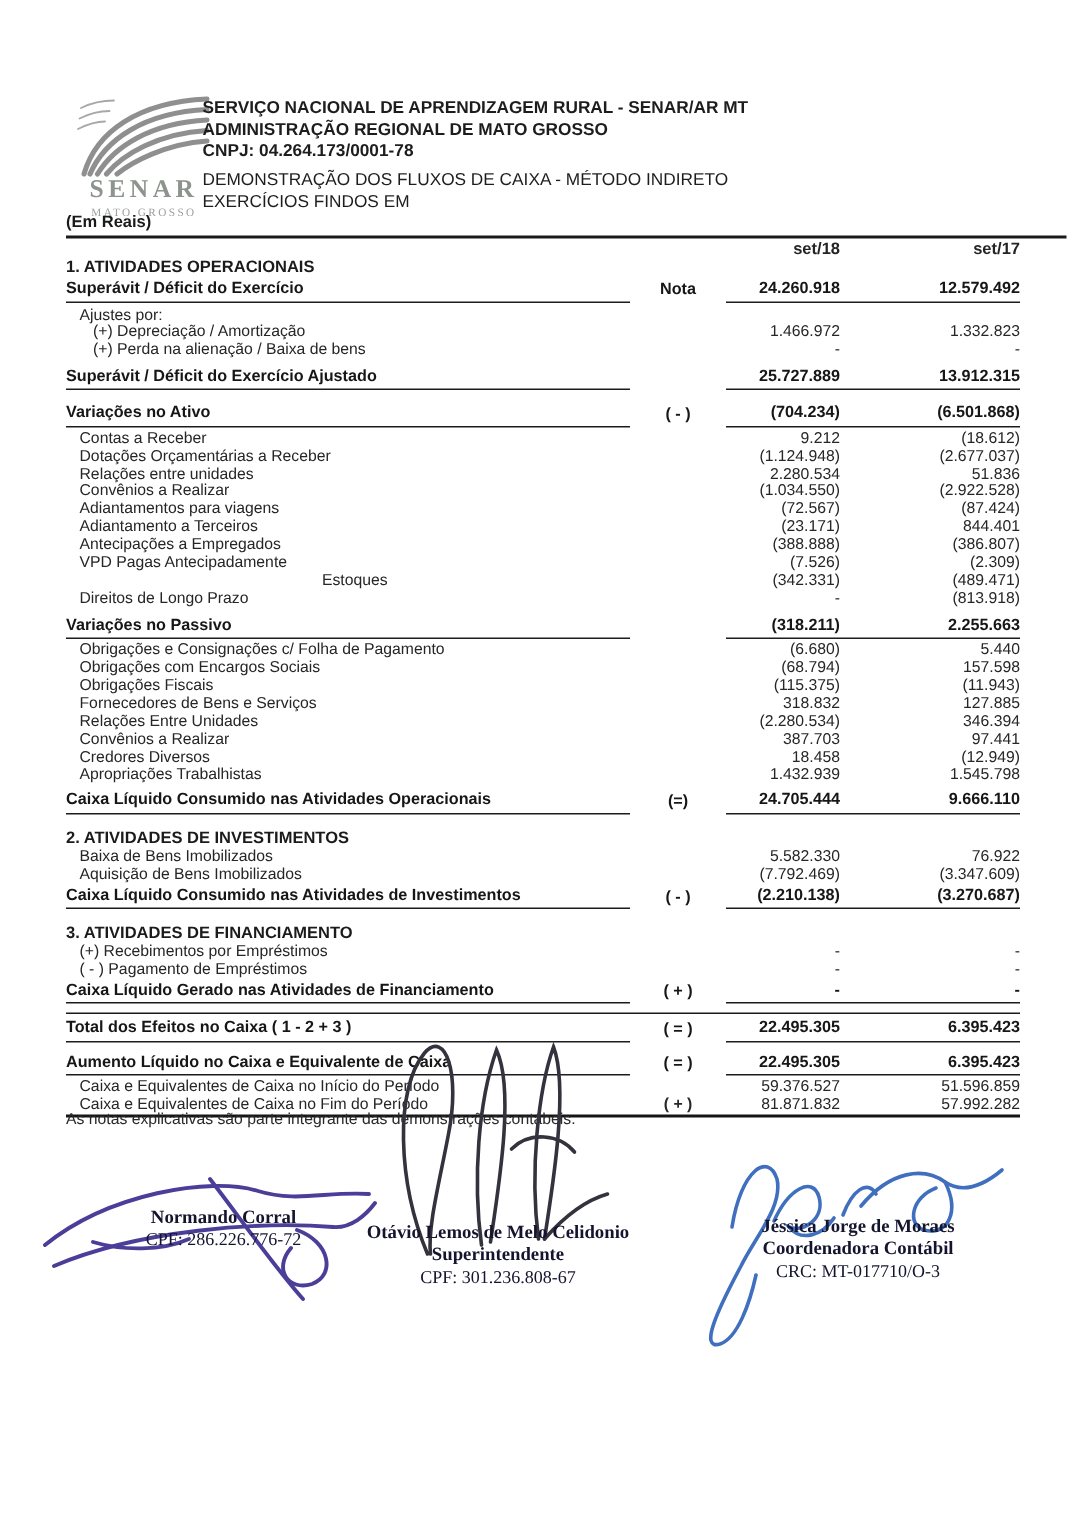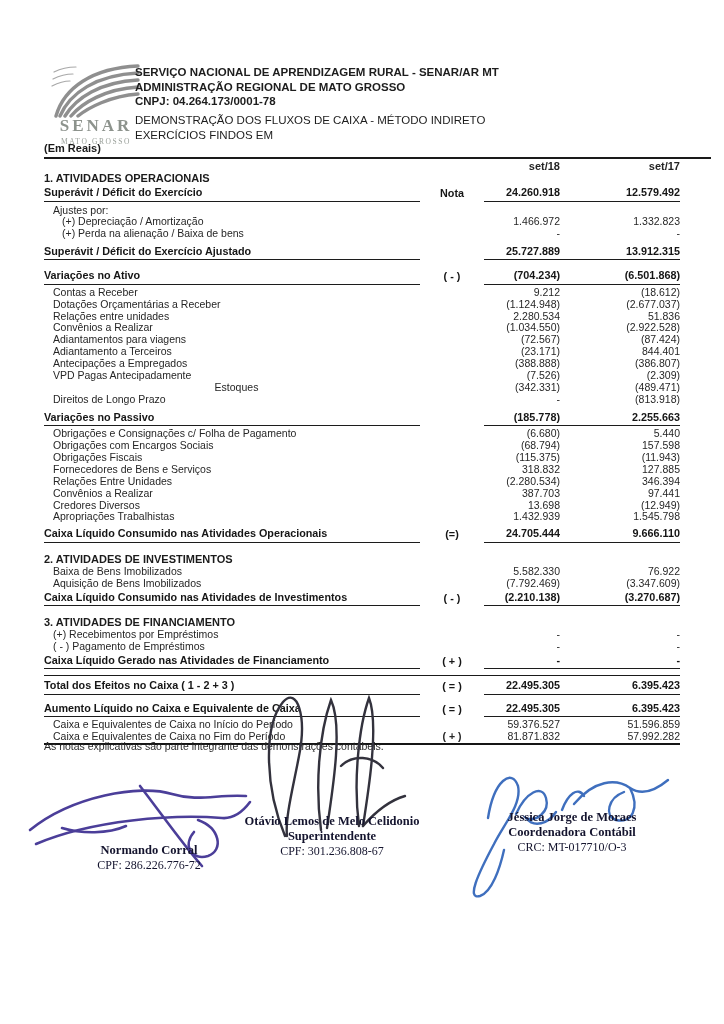--- a/index.html
+++ b/index.html
@@ -198,21 +198,21 @@
       <div class="r r-item">
         <span class="lbl" style="padding-left: 9px;">Direitos de Longo Prazo</span>
         <span class="mk"></span>
         <span class="v1">-</span>
         <span class="v2">(813.918)</span>
       </div>
       <div style="height: 4px;"></div>
       <div class="r r-total">
         <span class="lbl">Variações no Passivo</span>
         <span class="mk"></span>
-        <span class="v1">(185.778)</span>
+        <span class="v1">(318.211)</span>
         <span class="v2">2.255.663</span>
       </div>
       <div class="r r-item">
         <span class="lbl" style="padding-left: 9px;">Obrigações e Consignações c/ Folha de Pagamento</span>
         <span class="mk"></span>
         <span class="v1">(6.680)</span>
         <span class="v2">5.440</span>
       </div>
       <div class="r r-item">
         <span class="lbl" style="padding-left: 9px;">Obrigações com Encargos Sociais</span>
@@ -240,21 +240,21 @@
       </div>
       <div class="r r-item">
         <span class="lbl" style="padding-left: 9px;">Convênios a Realizar</span>
         <span class="mk"></span>
         <span class="v1">387.703</span>
         <span class="v2">97.441</span>
       </div>
       <div class="r r-item">
         <span class="lbl" style="padding-left: 9px;">Credores Diversos</span>
         <span class="mk"></span>
-        <span class="v1">13.698</span>
+        <span class="v1">18.458</span>
         <span class="v2">(12.949)</span>
       </div>
       <div class="r r-item">
         <span class="lbl" style="padding-left: 9px;">Apropriações Trabalhistas</span>
         <span class="mk"></span>
         <span class="v1">1.432.939</span>
         <span class="v2">1.545.798</span>
       </div>
       <div style="height: 3px;"></div>
       <div class="r r-total">
@@ -367,21 +367,21 @@
   <svg class="sig-svg" style="left:458px; top:756px;" width="218" height="152" viewBox="0 0 218 152">
     <g fill="none" stroke="#3f6fbe" stroke-width="2.4" stroke-linecap="round">
       <path d="M30,62 C36,24 54,12 60,30 C64,48 46,68 36,88 C20,118 8,144 22,140 C34,136 42,112 46,94"></path>
       <path d="M58,58 C68,36 84,28 88,42 C92,56 78,66 68,62 C76,72 90,68 98,56"></path>
       <path d="M104,54 C110,38 120,30 126,40"></path>
       <path d="M116,48 C136,24 158,22 172,32 C184,40 198,34 210,24"></path>
       <path d="M172,32 C182,52 174,68 158,64 C146,60 150,42 166,36"></path>
     </g>
   </svg>
 
-  <div class="sig-block" style="left:38px; top:843px; width:222px;">
+  <div class="sig-block" style="left:38px; top:804px; width:222px;">
     <div class="sig-name">Normando Corral</div>
     <div class="sig-id">CPF: 286.226.776-72</div>
   </div>
   <div class="sig-block" style="left:222px; top:814px; width:220px;">
     <div class="sig-name">Otávio Lemos de Melo Celidonio</div>
     <div class="sig-role">Superintendente</div>
     <div class="sig-id">CPF: 301.236.808-67</div>
   </div>
   <div class="sig-block" style="left:462px; top:810px; width:220px;">
     <div class="sig-name">Jéssica Jorge de Moraes</div>

